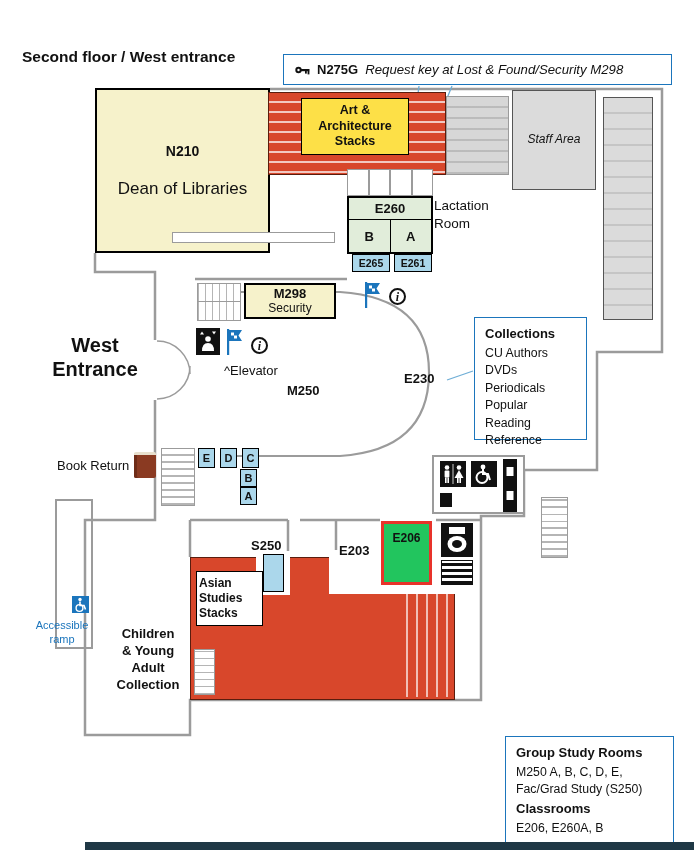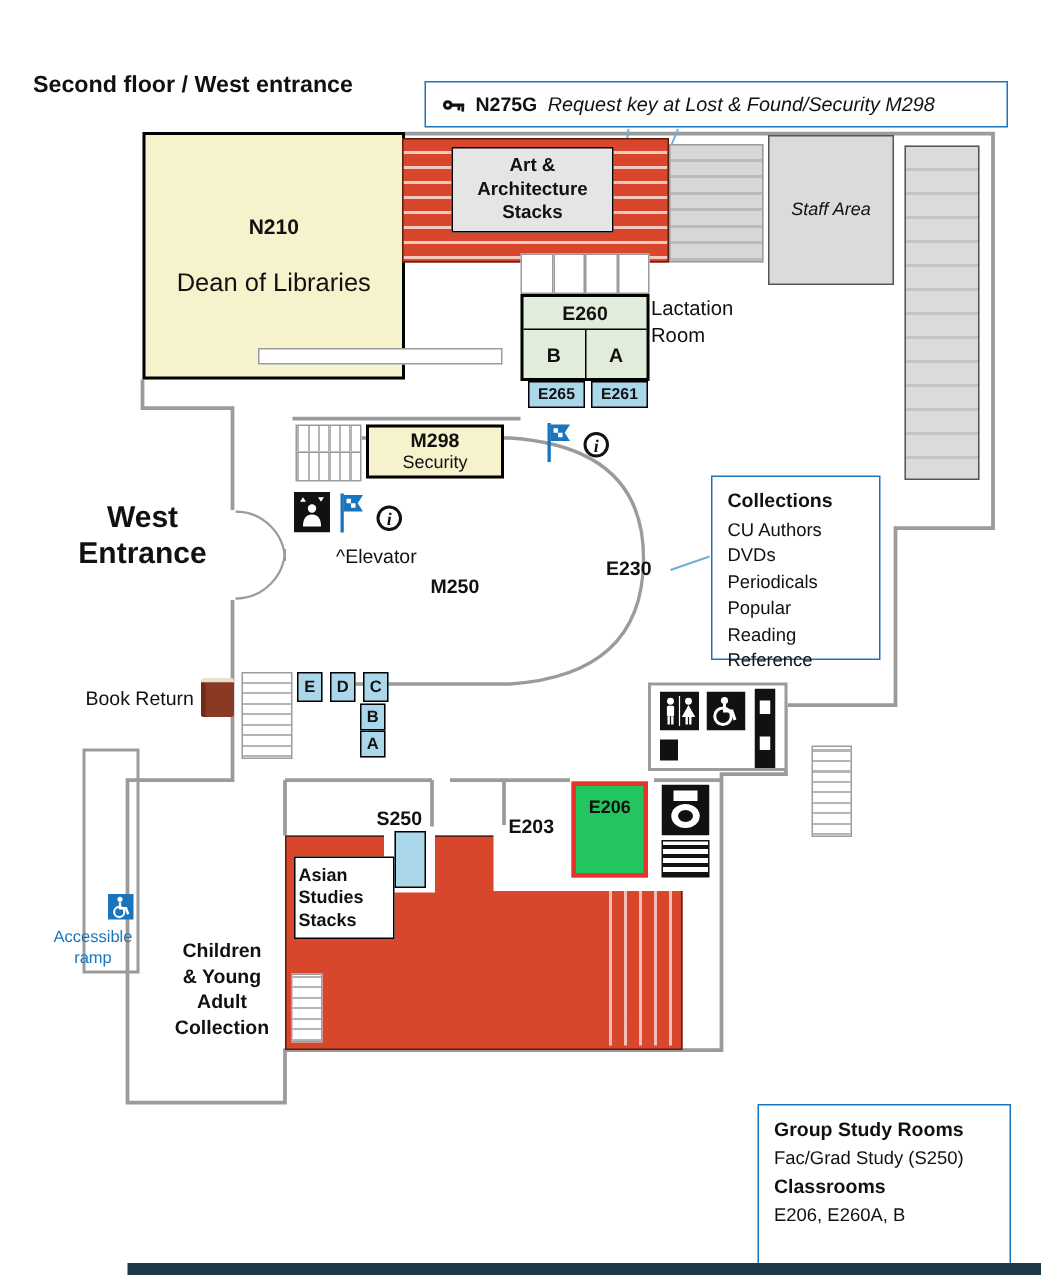--- a/index.html
+++ b/index.html
@@ -17,21 +17,21 @@
   .callout .note { font-style:italic; font-size:13.2px; }
 
   .room { position:absolute; }
   .room-n210 { left:95px; top:88px; width:175px; height:165px; background:#F6F2CB; border:2.5px solid #000;
                display:flex; flex-direction:column; align-items:center; justify-content:center; text-align:center;gap:20px; }
   .room-n210 .code { font-weight:bold; font-size:14px; }
   .room-n210 .name { font-size:17px; }
 
   .orange-top { left:268px; top:92px; width:178px; height:83px; background:#D8472B; border:1.5px solid #5a1d0e;
                 background-image:repeating-linear-gradient(180deg, transparent 0 8px, rgba(255,255,255,.7) 8px 10px); }
-  .art-label { left:301px; top:98px; width:108px; height:57px; background:#e5e5e5; border:1.5px solid #000;
+  .art-label { left:301px; top:98px; width:108px; height:57px; background:#fde047; border:1.5px solid #000;
                display:flex; align-items:center; justify-content:center; text-align:center;
                font-weight:bold; font-size:12.5px; line-height:1.25; padding:2px; }
 
   .gray-shelf { left:446px; top:96px; width:63px; height:79px; background:#D7D7D7; border:1px solid #9B9B9B;
                 background-image:repeating-linear-gradient(180deg, transparent 0 9px, rgba(0,0,0,.13) 9px 11px); }
   .staff-area { left:512px; top:90px; width:84px; height:100px; background:#DBDBDB; border:1.5px solid #555;
                 display:flex; align-items:center; justify-content:center; text-align:center;
                 font-style:italic; font-size:12px; line-height:1.3; }
   .right-wing { left:603px; top:97px; width:50px; height:223px; background:#DBDBDB; border:1.5px solid #555;
                 background-image:repeating-linear-gradient(180deg, transparent 0 14px, rgba(0,0,0,.10) 14px 16px); }
@@ -292,20 +292,21 @@
       <path d="M8 5.5 L8 9.5 L12 9.5 L13.5 13.5" stroke="#fff" stroke-width="1.6" fill="none"></path>
       <circle cx="7.5" cy="12" r="3.4" fill="none" stroke="#fff" stroke-width="1.4"></circle>
     </svg>
   </div>
   <div class="abs ramp-label preline">Accessible
 ramp</div>
 
 
   <div class="blue-box" style="left:505px; top:736px; width:169px; height:114px; overflow:hidden;">
     <div class="bx-title">Group Study Rooms</div>
+    <div class="bx-item">M250 A, B, C, D, E,</div>
     <div class="bx-item">Fac/Grad Study (S250)</div>
     <div class="bx-title" style="margin-top:2px;">Classrooms</div>
     <div class="bx-item">E206, E260A, B</div>
   </div>
 
   <div class="abs footer-bar"></div>
 
 </div>
 
 </body></html>

